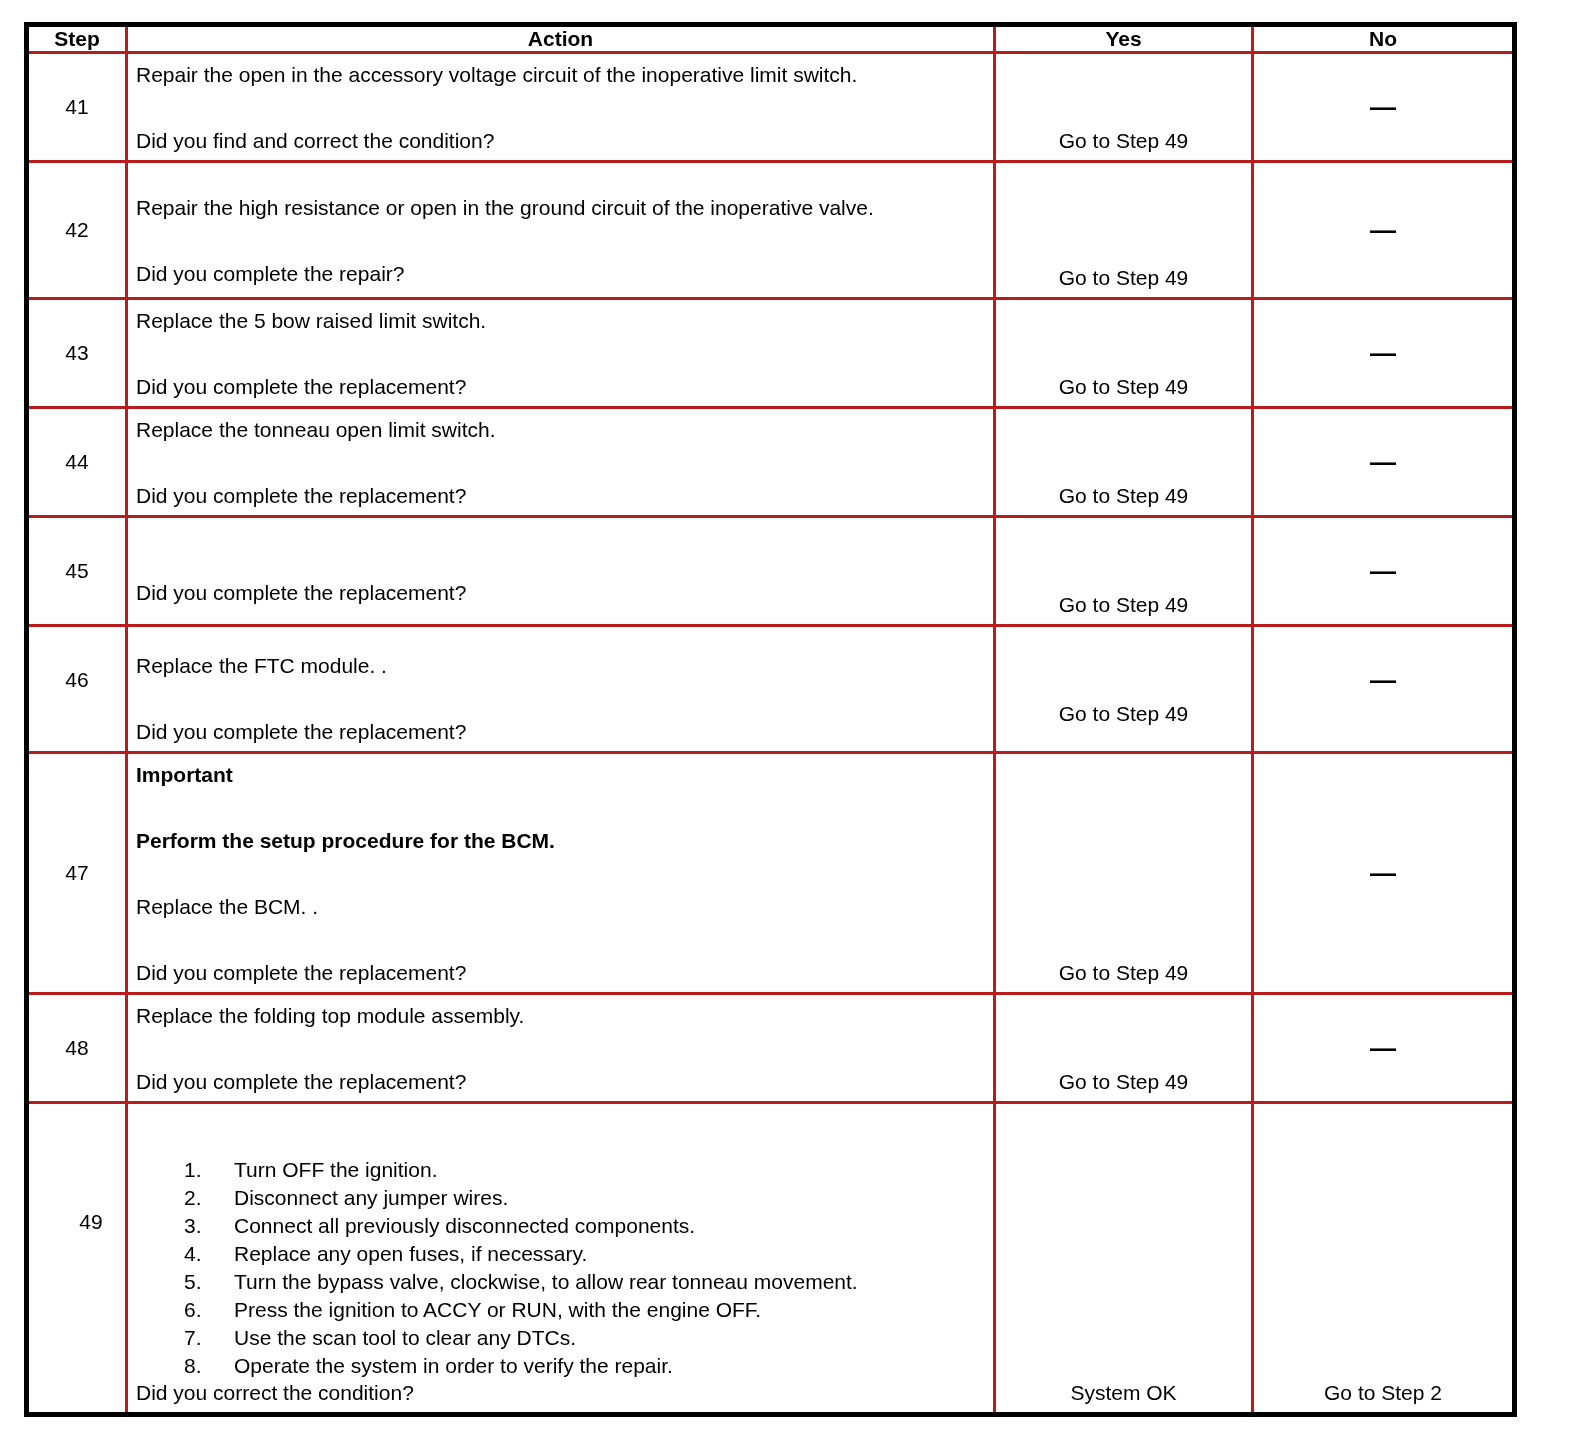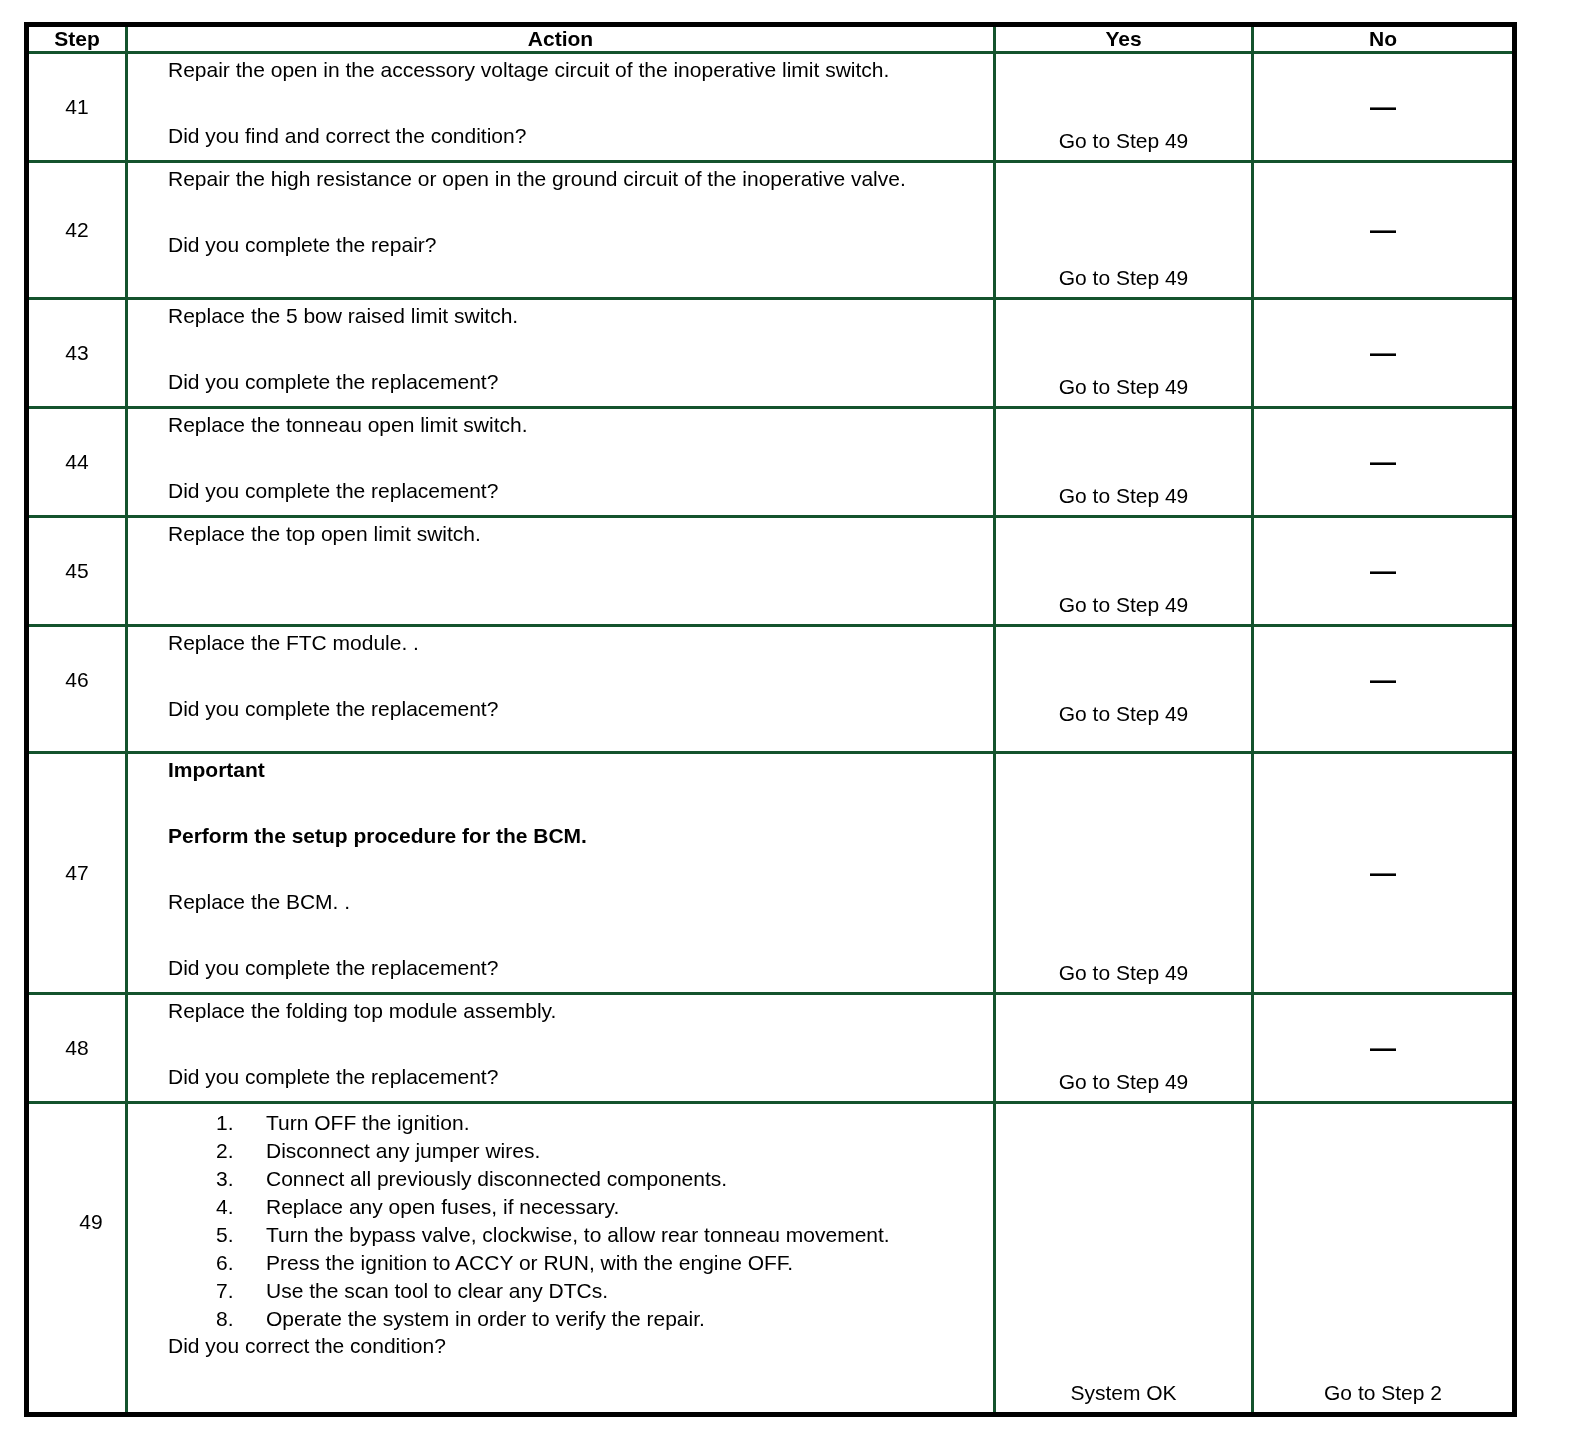--- a/index.html
+++ b/index.html
@@ -17,21 +17,21 @@
     background: #ffffff;
   }
   table.steps-table {
     border-collapse: collapse;
     table-layout: fixed;
     width: 1488px;
     border: 5px solid #000;
   }
   table.steps-table th,
   table.steps-table td {
-    border: 3px solid #14532d;
+    border: 3px solid #b91c1c;
     padding: 0;
     vertical-align: top;
     font-size: 21px;
   }
   th.col-head {
     font-weight: bold;
     font-size: 22px;
     text-align: center;
     padding: 6px 0 7px 0;
     vertical-align: middle;
@@ -41,22 +41,21 @@
     display: flex;
     flex-direction: column;
     overflow: hidden;
   }
   .cell-center {
     justify-content: center;
     align-items: center;
     border-radius: 6px;
   }
   .cell-between {
-    justify-content: flex-start;
-    margin-left: 32px;
+    justify-content: flex-end;
   }
   .cell-bottom {
     justify-content: flex-end;
     align-items: center;
     padding-bottom: 7px;
   }
   .step-cell .cell {
     font-size: 21px;
   }
   .action-cell .cell {

